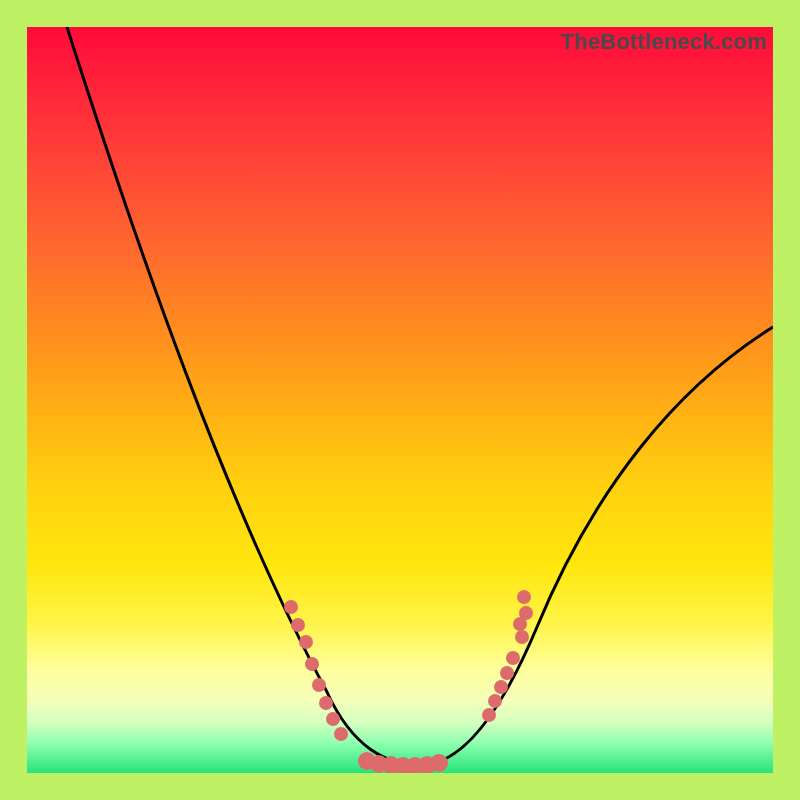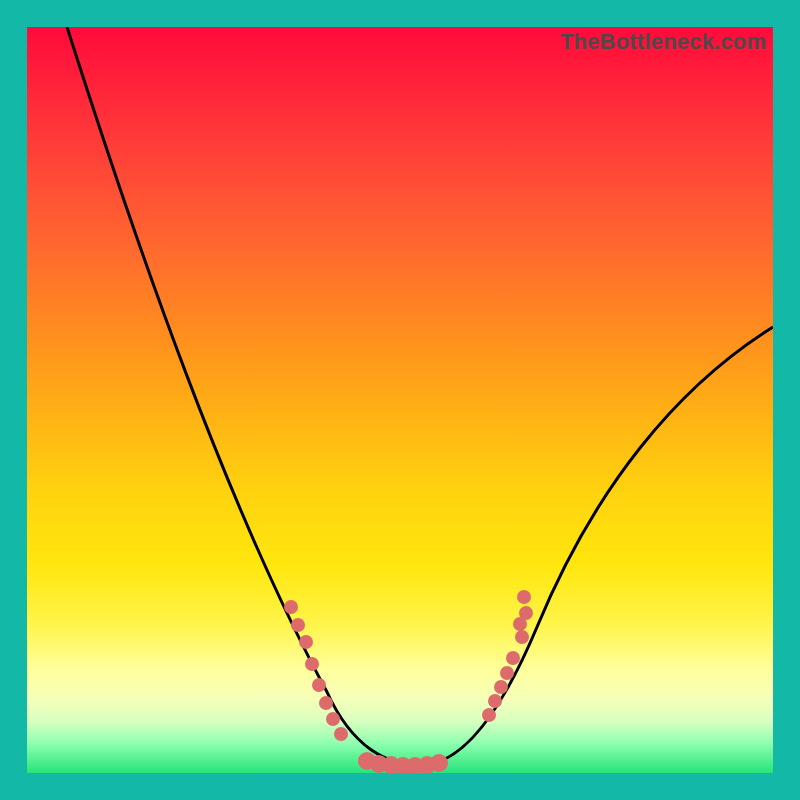--- a/index.html
+++ b/index.html
@@ -9,21 +9,21 @@
     height: 800px;
     background: #000;
     overflow: hidden;
   }
   .frame {
     position: absolute;
     left: 0;
     top: 0;
     width: 800px;
     height: 800px;
-    background: #14b8a6;
+    background: #bef264;
   }
   .plot {
     position: absolute;
     left: 27px;
     top: 27px;
     width: 746px;
     height: 746px;
     overflow: hidden;
   }
   .gradient {

